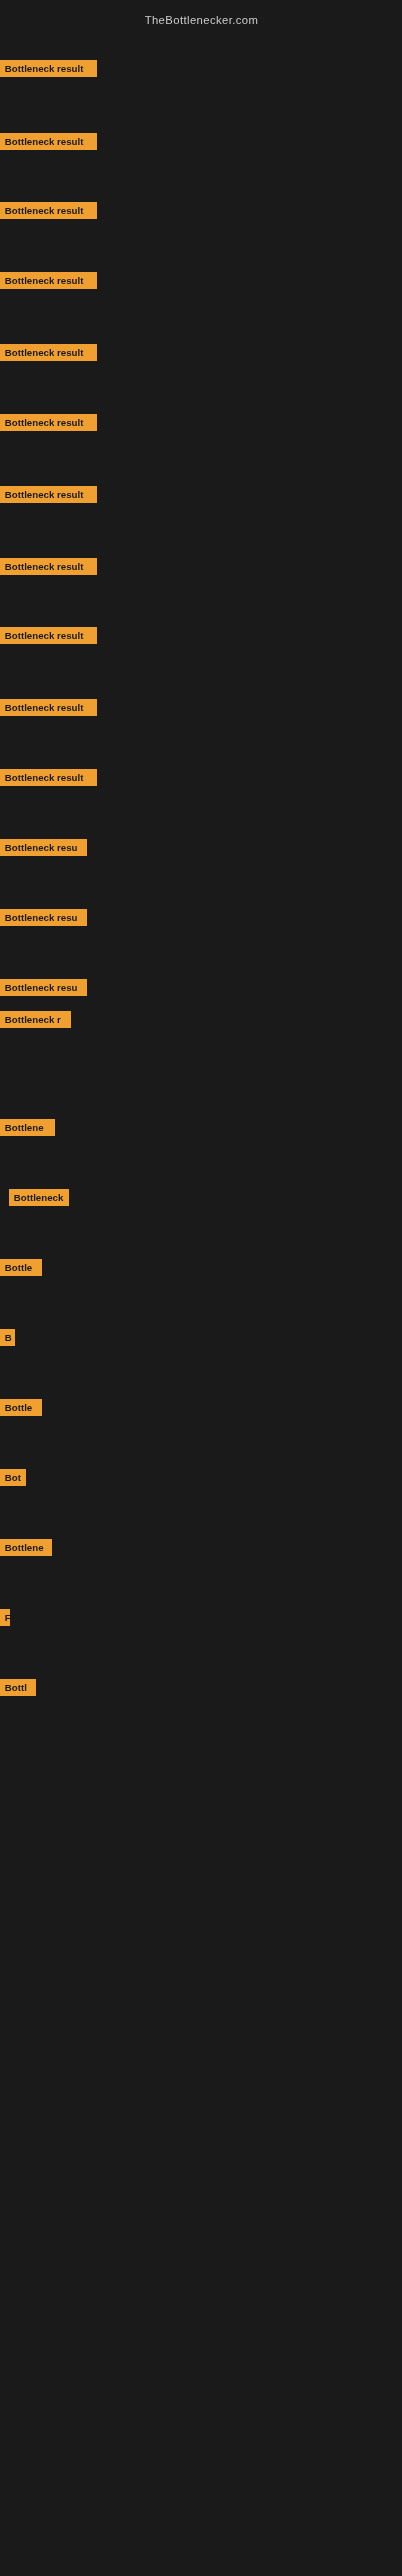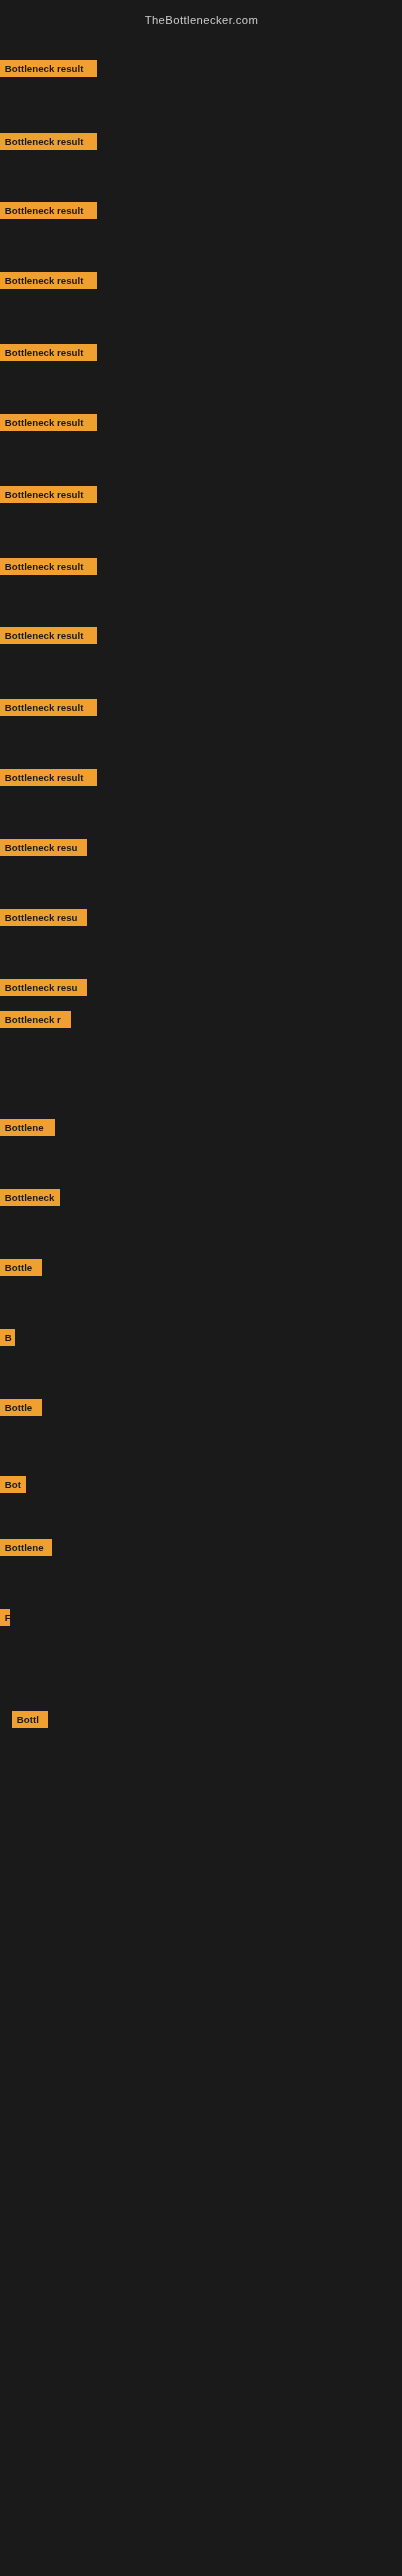--- a/index.html
+++ b/index.html
@@ -56,22 +56,22 @@
     <div class="bottleneck-item" style="top: 456px; left: 0px;"><span class="bottleneck-label" style="max-width: 97px; width: 97px;">Bottleneck result</span></div>
     <div class="bottleneck-item" style="top: 528px; left: 0px;"><span class="bottleneck-label" style="max-width: 97px; width: 97px;">Bottleneck result</span></div>
     <div class="bottleneck-item" style="top: 597px; left: 0px;"><span class="bottleneck-label" style="max-width: 97px; width: 97px;">Bottleneck result</span></div>
     <div class="bottleneck-item" style="top: 669px; left: 0px;"><span class="bottleneck-label" style="max-width: 97px; width: 97px;">Bottleneck result</span></div>
     <div class="bottleneck-item" style="top: 739px; left: 0px;"><span class="bottleneck-label" style="max-width: 97px; width: 97px;">Bottleneck result</span></div>
     <div class="bottleneck-item" style="top: 809px; left: 0px;"><span class="bottleneck-label" style="max-width: 87px; width: 87px;">Bottleneck resu</span></div>
     <div class="bottleneck-item" style="top: 879px; left: 0px;"><span class="bottleneck-label" style="max-width: 87px; width: 87px;">Bottleneck resu</span></div>
     <div class="bottleneck-item" style="top: 949px; left: 0px;"><span class="bottleneck-label" style="max-width: 87px; width: 87px;">Bottleneck resu</span></div>
     <div class="bottleneck-item" style="top: 981px; left: 0px;"><span class="bottleneck-label" style="max-width: 71px; width: 71px;">Bottleneck r</span></div>
     <div class="bottleneck-item" style="top: 1089px; left: 0px;"><span class="bottleneck-label" style="max-width: 55px; width: 55px;">Bottlene</span></div>
-    <div class="bottleneck-item" style="top: 1159px; left: 0px;"><span class="bottleneck-label" style="max-width: 60px; width: 60px;">Bottleneck</span></div>
+    <div class="bottleneck-item" style="top: 1159px; left: 9px;"><span class="bottleneck-label" style="max-width: 60px; width: 60px;">Bottleneck</span></div>
     <div class="bottleneck-item" style="top: 1229px; left: 0px;"><span class="bottleneck-label" style="max-width: 42px; width: 42px;">Bottle</span></div>
     <div class="bottleneck-item" style="top: 1299px; left: 0px;"><span class="bottleneck-label" style="max-width: 14.5px; width: 14.5px;">B</span></div>
     <div class="bottleneck-item" style="top: 1369px; left: 0px;"><span class="bottleneck-label" style="max-width: 42px; width: 42px;">Bottle</span></div>
-    <div class="bottleneck-item" style="top: 1439px; left: 0px;"><span class="bottleneck-label" style="max-width: 26px; width: 26px; margin-top: 7px;">Bot</span></div>
+    <div class="bottleneck-item" style="top: 1439px; left: 0px;"><span class="bottleneck-label" style="max-width: 26px; width: 26px;">Bot</span></div>
     <div class="bottleneck-item" style="top: 1509px; left: 0px;"><span class="bottleneck-label" style="max-width: 52px; width: 52px;">Bottlene</span></div>
     <div class="bottleneck-item" style="top: 1579px; left: 0px;"><span class="bottleneck-label" style="max-width: 9.7px; width: 9.7px;">F</span></div>
-    <div class="bottleneck-item" style="top: 1649px; left: 12px; margin-top: 32px;"><span class="bottleneck-label" style="max-width: 36px; width: 36px;">Bottl</span></div>
+    <div class="bottleneck-item" style="top: 1649px; left: 0px;"><span class="bottleneck-label" style="max-width: 36px; width: 36px;">Bottl</span></div>
   </div>
 
 
 </body></html>

